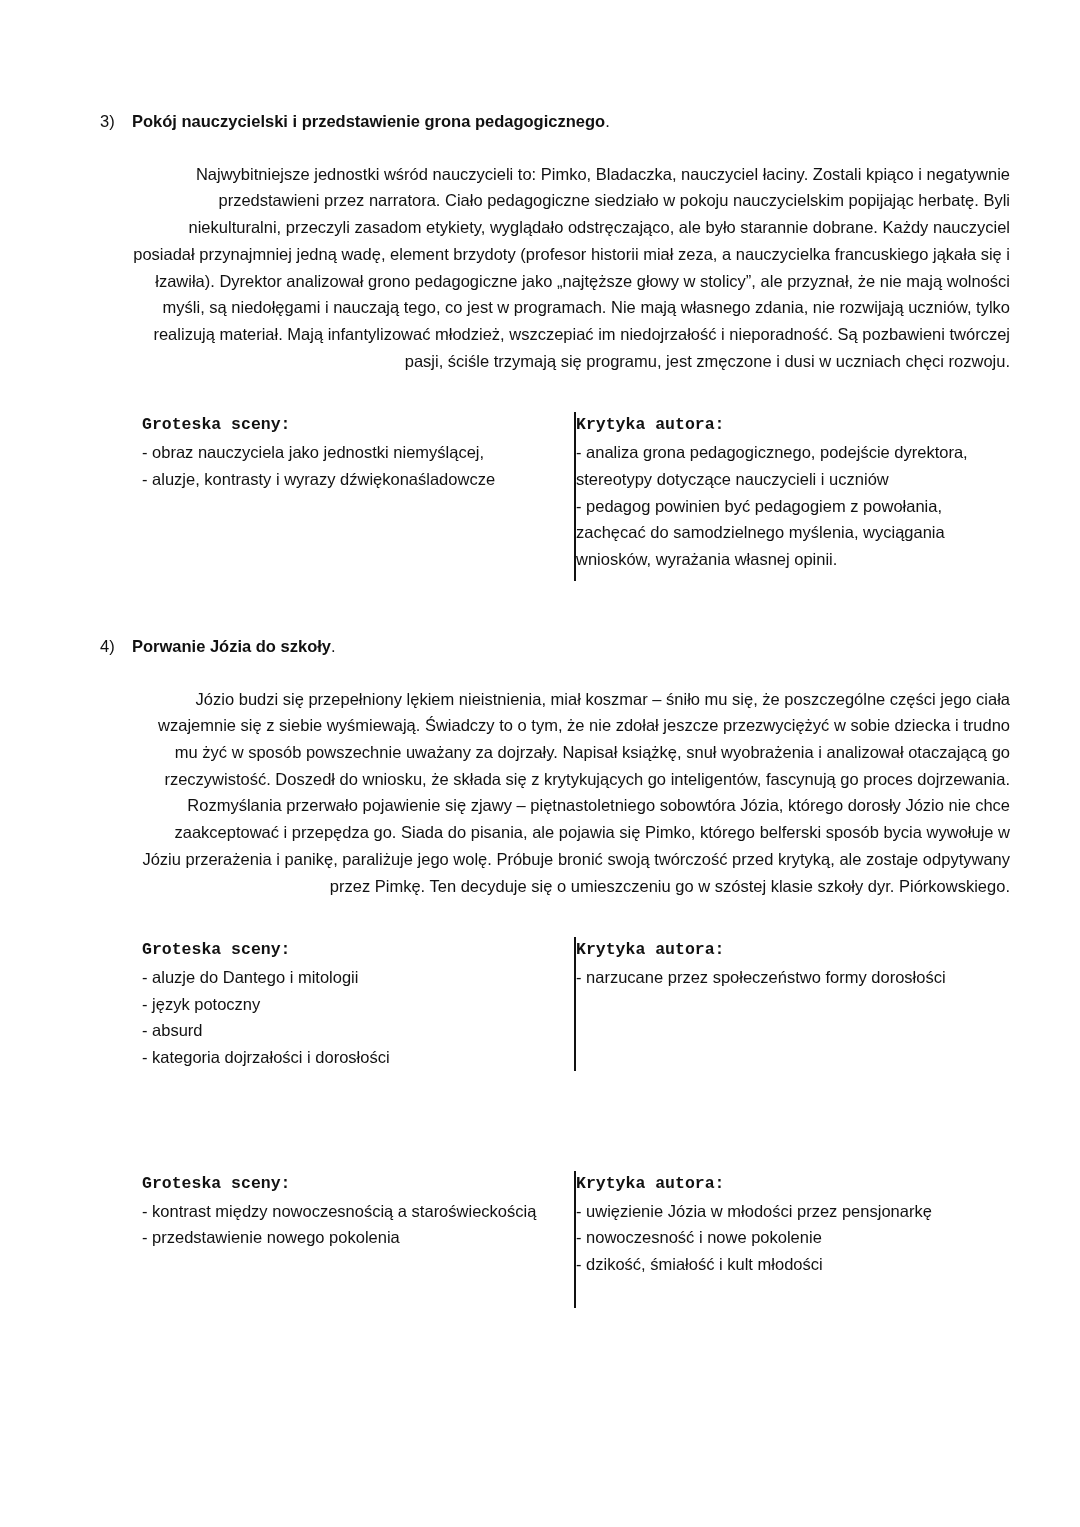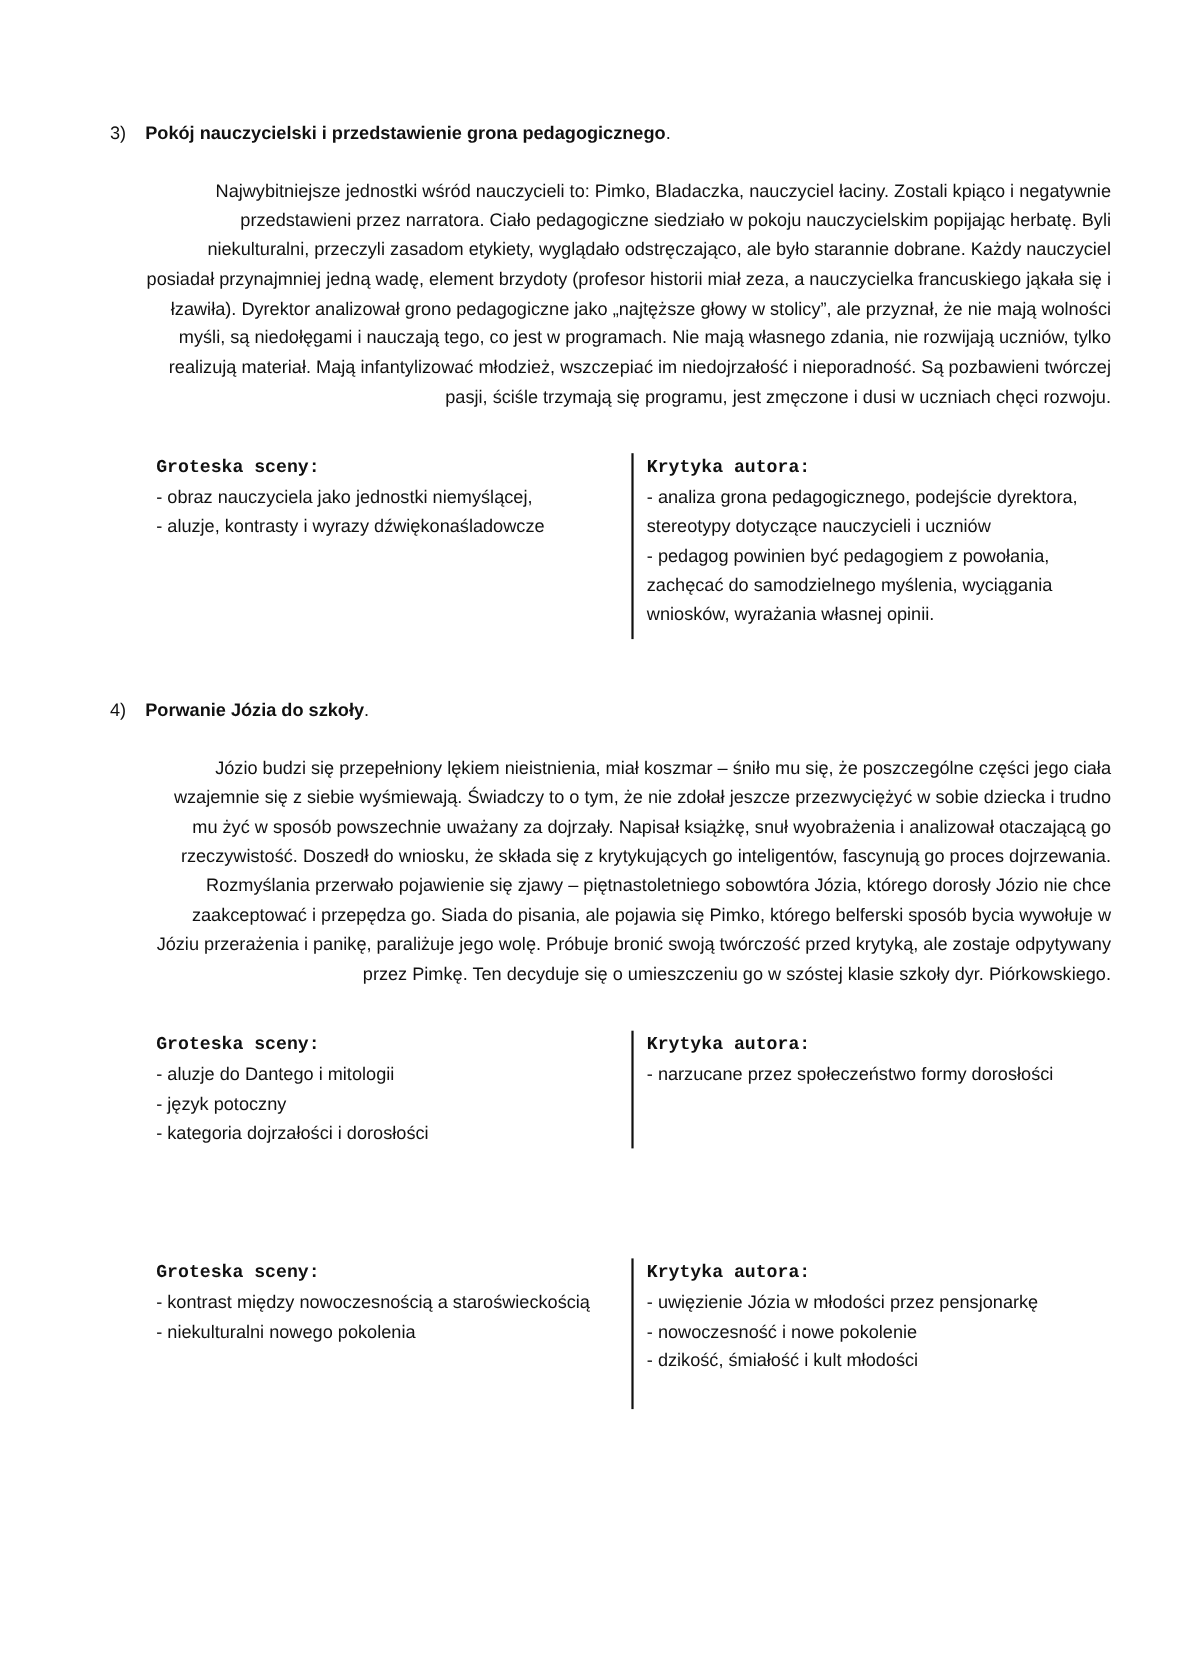--- a/index.html
+++ b/index.html
@@ -28,21 +28,20 @@
   }
   .cmp-table {
     display: grid;
     grid-template-columns: 432px 1fr;
     margin-left: 42px;
     max-width: 872px;
   }
   .cmp-col { padding-right: 16px; }
   .cmp-col.right {
     border-left: 2px solid #111111;
-    padding-left: 12px;
     padding-right: 0;
     padding-bottom: 8px;
   }
   .cmp-col.right.pad-bottom { padding-bottom: 30px; }
   .col-header { font-weight: 700; font-family: Liberation Mono, monospace; }
   .bullet { }
 </style>
 </head>
 <body>
 
@@ -70,35 +69,36 @@
   <div class="section gap-lg">
     <div class="heading">
       <span class="num">4)</span><span class="title">Porwanie Józia do szkoły</span><span class="suffix">.</span>
     </div>
     <p class="para">Józio budzi się przepełniony lękiem nieistnienia, miał koszmar – śniło mu się, że poszczególne części jego ciała wzajemnie się z siebie wyśmiewają. Świadczy to o tym, że nie zdołał jeszcze przezwyciężyć w sobie dziecka i trudno mu żyć w sposób powszechnie uważany za dojrzały. Napisał książkę, snuł wyobrażenia i analizował otaczającą go rzeczywistość. Doszedł do wniosku, że składa się z krytykujących go inteligentów, fascynują go proces dojrzewania. Rozmyślania przerwało pojawienie się zjawy – piętnastoletniego sobowtóra Józia, którego dorosły Józio nie chce zaakceptować i przepędza go. Siada do pisania, ale pojawia się Pimko, którego belferski sposób bycia wywołuje w Józiu przerażenia i panikę, paraliżuje jego wolę. Próbuje bronić swoją twórczość przed krytyką, ale zostaje odpytywany przez Pimkę. Ten decyduje się o umieszczeniu go w szóstej klasie szkoły dyr. Piórkowskiego.</p>
     <div class="cmp-table">
       <div class="cmp-col left">
         <div class="col-header">Groteska sceny:</div>
         <div class="bullet">- aluzje do Dantego i mitologii</div>
         <div class="bullet">- język potoczny</div>
+        <div class="bullet">- absurd</div>
         <div class="bullet">- kategoria dojrzałości i dorosłości</div>
       </div>
       <div class="cmp-col right">
         <div class="col-header">Krytyka autora:</div>
         <div class="bullet">- narzucane przez społeczeństwo formy dorosłości</div>
       </div>
     </div>
   </div>
 
   <div class="section">
     <div class="cmp-table">
       <div class="cmp-col left">
         <div class="col-header">Groteska sceny:</div>
         <div class="bullet">- kontrast między nowoczesnością a staroświeckością</div>
-        <div class="bullet">- niekulturalni nowego pokolenia</div>
+        <div class="bullet">- przedstawienie nowego pokolenia</div>
       </div>
       <div class="cmp-col right pad-bottom">
         <div class="col-header">Krytyka autora:</div>
         <div class="bullet">- uwięzienie Józia w młodości przez pensjonarkę</div>
         <div class="bullet">- nowoczesność i nowe pokolenie</div>
         <div class="bullet">- dzikość, śmiałość i kult młodości</div>
       </div>
     </div>
   </div>
 

